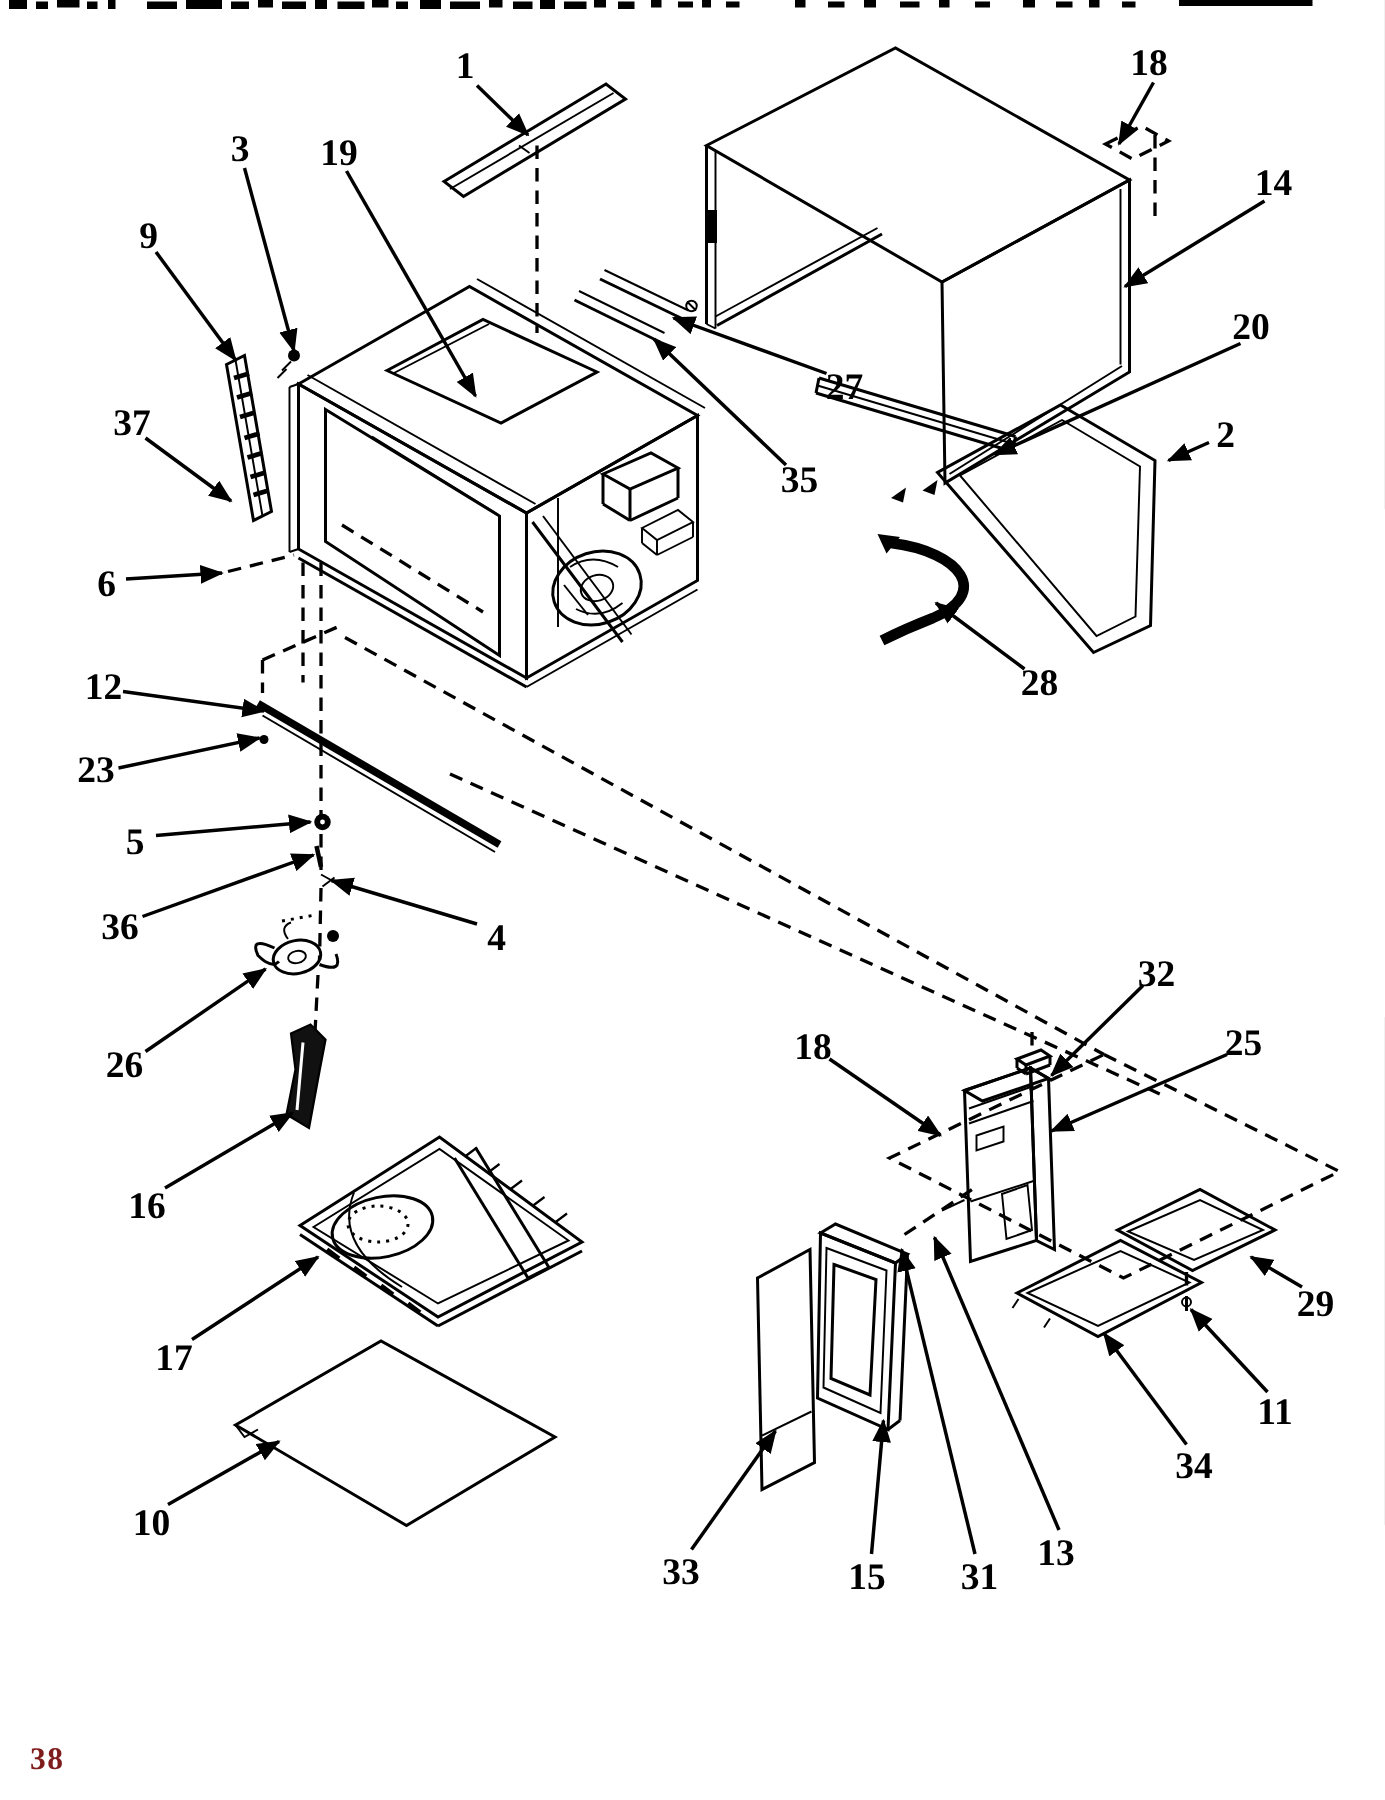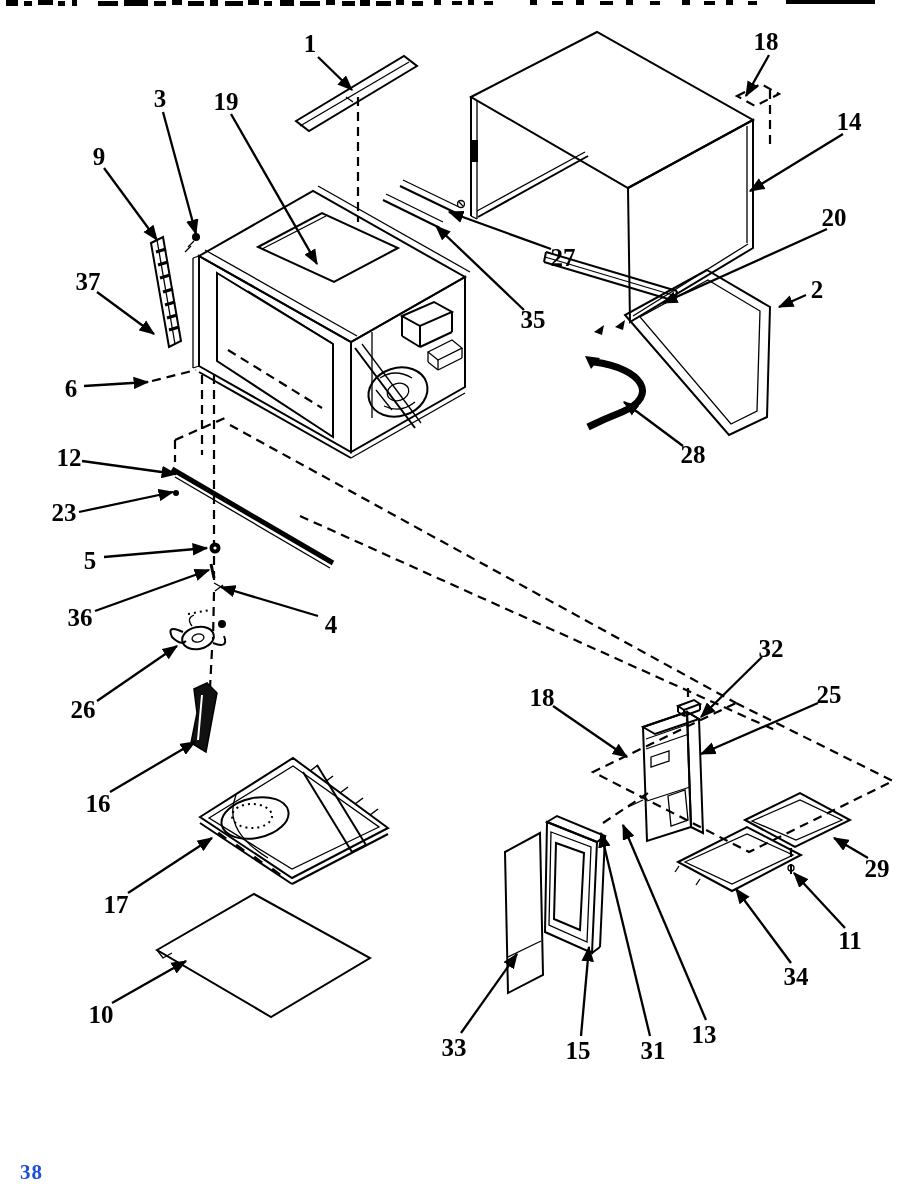--- a/index.html
+++ b/index.html
@@ -16,21 +16,21 @@
   .dot{stroke:#000;stroke-width:2;fill:none;stroke-dasharray:2 4;}
   .fillb{fill:#000;stroke:none;}
   .leader{stroke:#000;stroke-width:2.3;fill:none;}
   .callout-num{
     font-family:"Liberation Serif",serif;
     font-weight:bold;font-size:25px;fill:#000;
   }
   .page-num{
     position:absolute;left:20px;top:1160px;
     font-family:"Liberation Serif",serif;
-    font-weight:bold;font-size:21px;color:#1d4ed8;
+    font-weight:bold;font-size:21px;color:#7f1d1d;
     letter-spacing:1px;
   }
 </style>
 </head>
 <body>
 
 <div class="stage">
 
 <svg width="923" height="1200" viewBox="0 0 923 1200">
   <defs>

